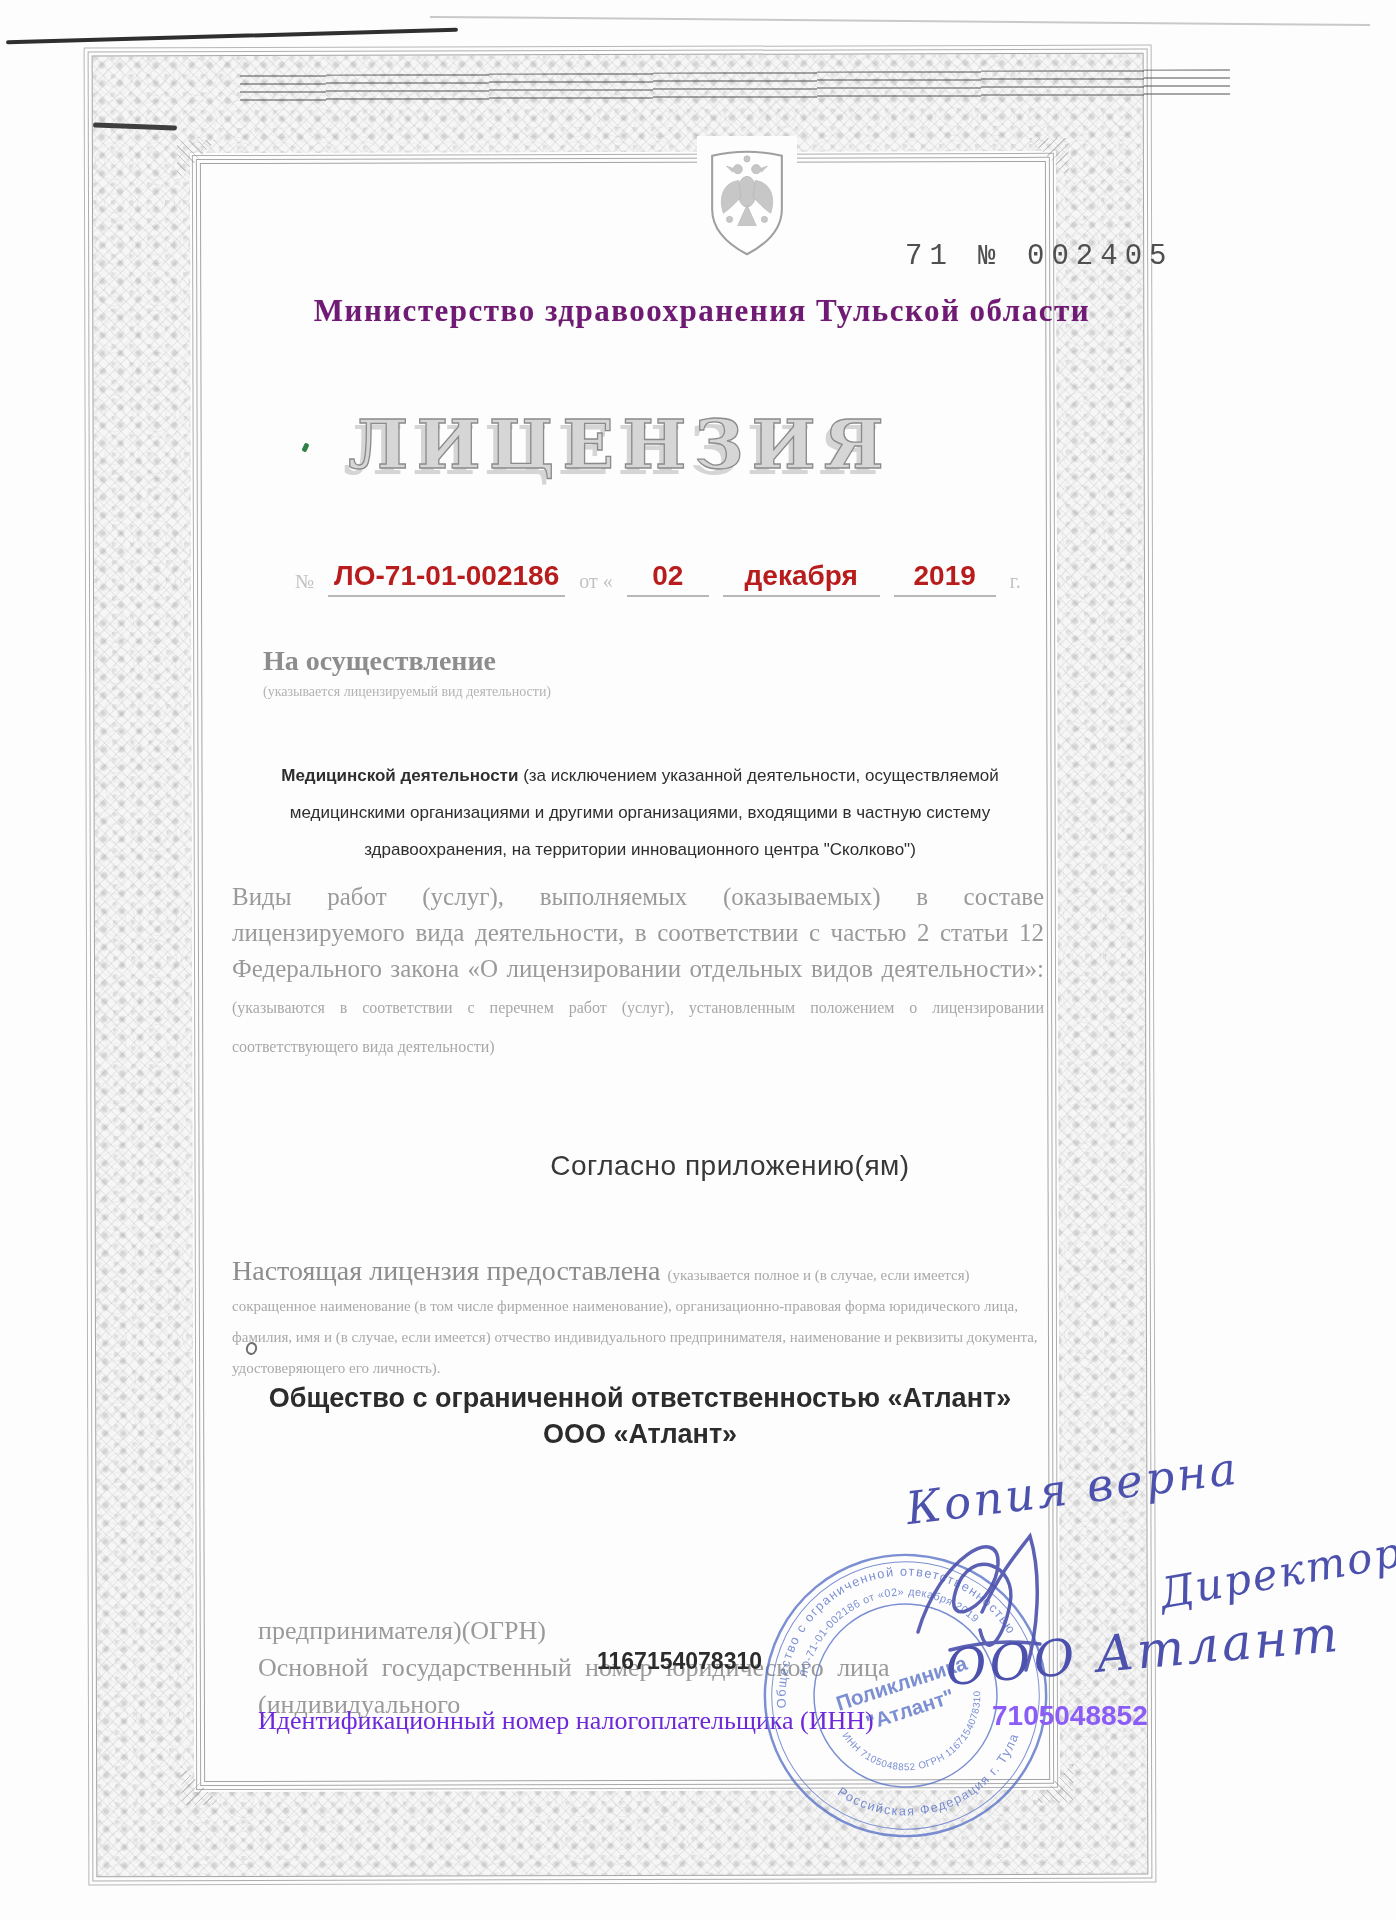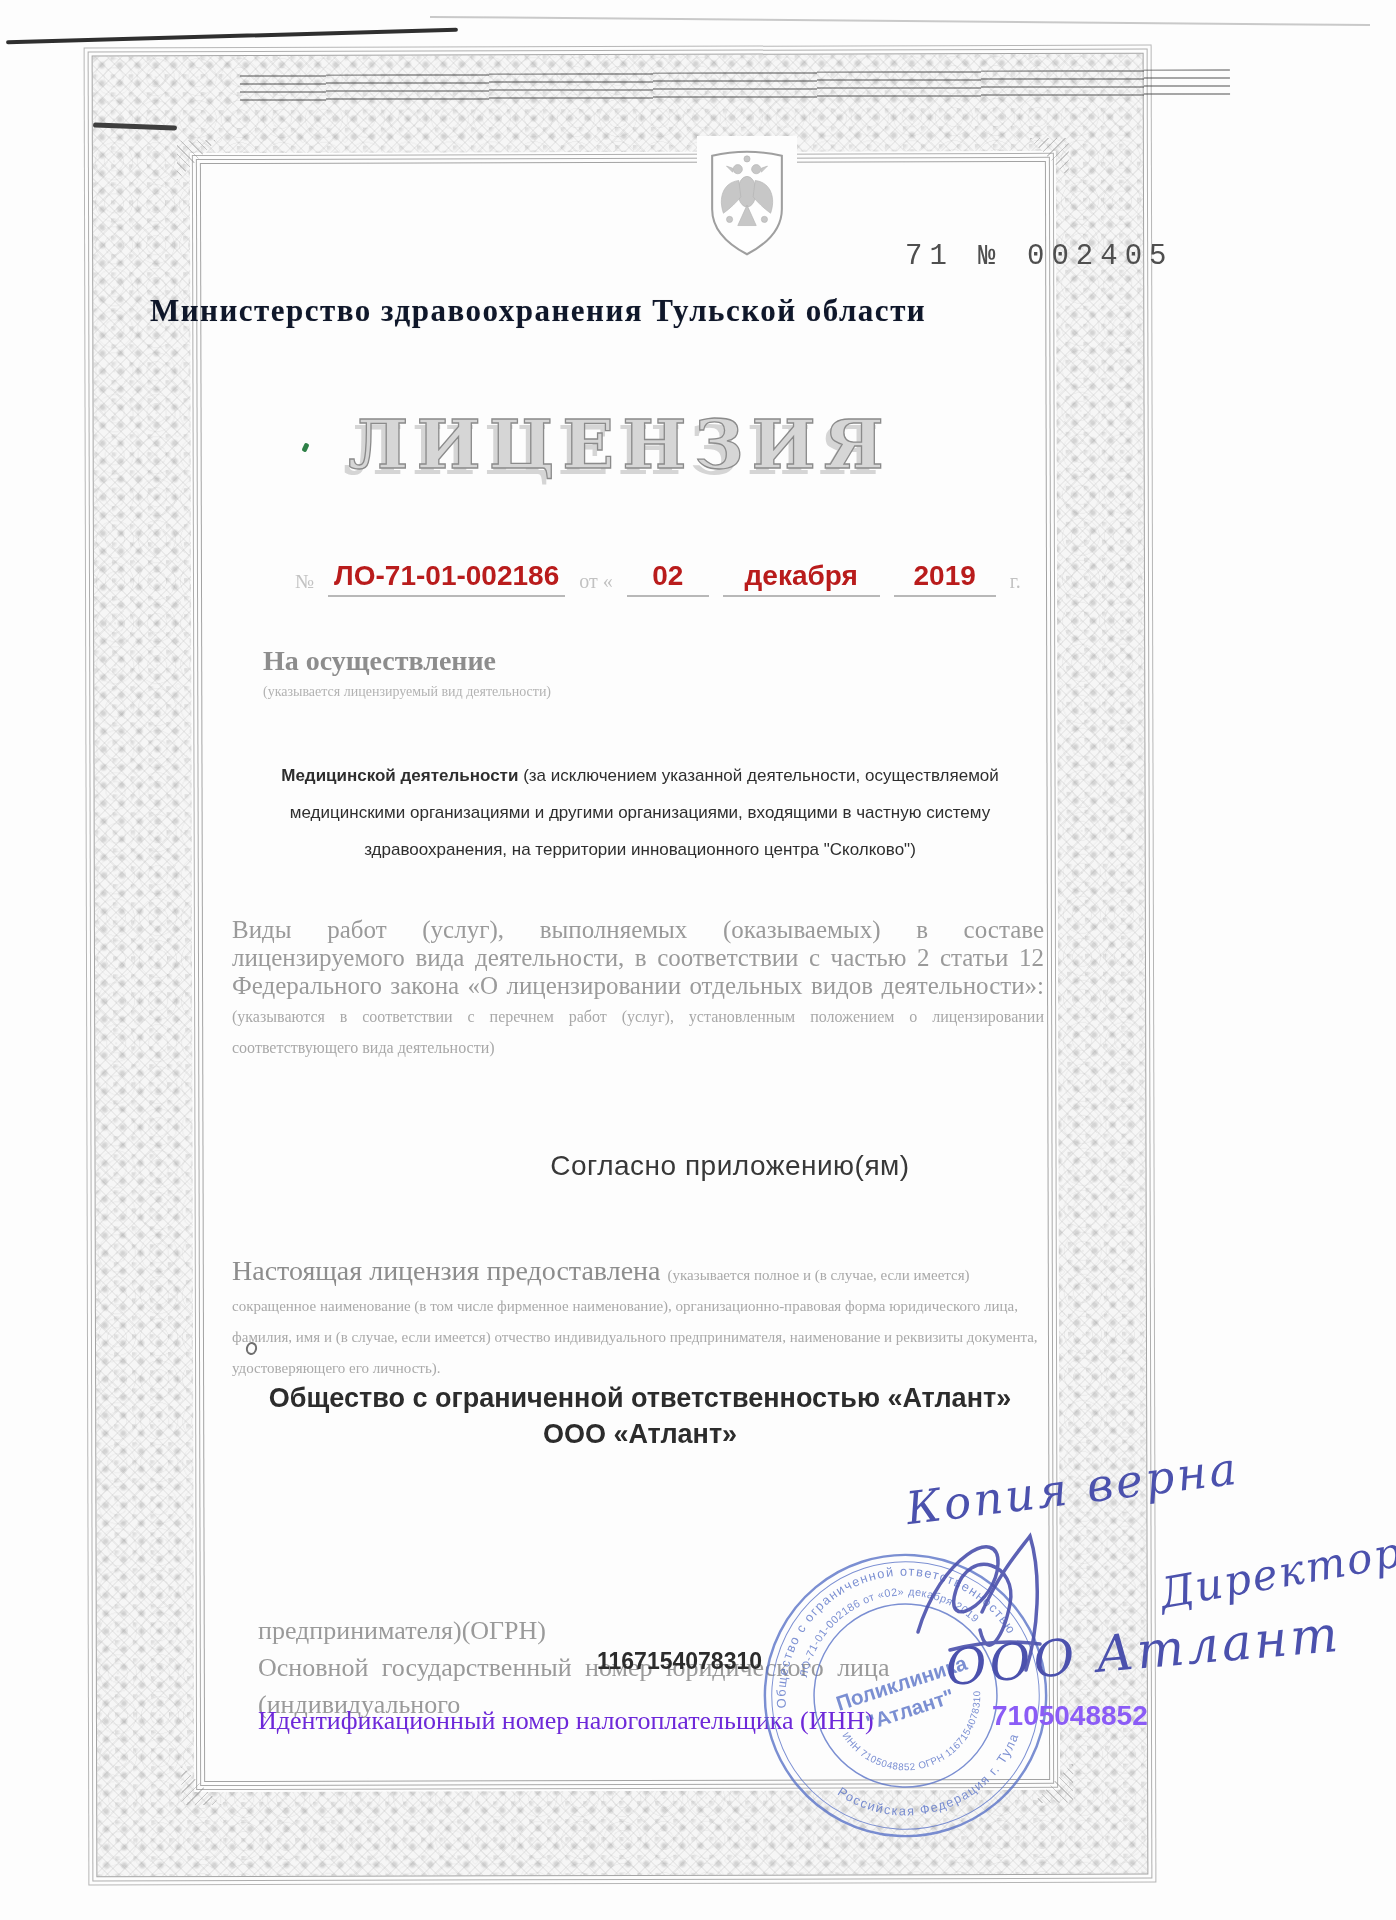--- a/index.html
+++ b/index.html
@@ -49,43 +49,43 @@
     background:repeating-linear-gradient(180deg, rgba(80,80,80,.50) 0 2px, transparent 2px 8px);}
 
   
   .emblem-notch{left:697px;top:136px;width:100px;height:132px;background:#fdfdfd;
     border-radius:0 0 48% 48%;z-index:3;}
   .emblem{left:706px;top:144px;width:82px;height:118px;z-index:4;}
 
   
   .serial{left:905px;top:240px;z-index:5;font-family:Liberation Mono, monospace;
     font-size:29px;letter-spacing:7px;color:#4f4f4f;}
-  .ministry{left:150px;top:293px;width:940px;text-align:left;z-index:5;
-    font-weight:bold;font-size:31px;letter-spacing:1.5px;color:#0f172a;
+  .ministry{left:150px;top:293px;width:940px;text-align:right;z-index:5;
+    font-weight:bold;font-size:31px;letter-spacing:1.5px;color:#701a75;
     text-shadow:0 0 1px rgba(140,140,140,.4);}
   .license-title{left:150px;top:404px;width:940px;text-align:center;z-index:5;
     font-family:"DejaVu Serif",serif;font-weight:bold;font-size:68px;letter-spacing:8px;
     color:#d6d6d6;-webkit-text-stroke:1.3px #8b8b8b;
     text-shadow:-5px 6px 0 rgba(110,110,110,.28);}
 
   .license-row{left:295px;top:560px;z-index:5;display:flex;align-items:flex-end;gap:14px;}
   .fl{color:#c2c2c2;font-size:20px;padding-bottom:4px;}
   .u-cell{border-bottom:2px solid #b8b8b8;text-align:center;padding:0 6px 3px 6px;
     font-family:Liberation Sans, sans-serif;font-weight:bold;font-size:28px;color:#b91c1c;}
   .w-num{min-width:220px;} .w-day{min-width:70px;} .w-month{min-width:145px;} .w-year{min-width:90px;}
 
   .na-osu{left:263px;top:645px;z-index:5;font-weight:bold;font-size:28px;color:#8d8d8d;}
   .na-osu-hint{left:263px;top:684px;z-index:5;font-size:14px;color:#b3b3b3;}
 
   .activity{left:240px;top:757px;width:800px;z-index:5;text-align:center;
     font-family:"Liberation Sans",sans-serif;font-size:17px;line-height:37px;color:#2e2e2e;}
   .activity b{font-weight:bold;}
 
-  .works{left:232px;top:916px;width:812px;z-index:5;text-align:justify;
-    font-size:25px;line-height:28px;color:#9a9a9a;}
+  .works{left:232px;top:879px;width:812px;z-index:5;text-align:justify;
+    font-size:25px;line-height:36px;color:#9a9a9a;}
   .works .hint{font-size:16px;color:#a8a8a8;}
 
   .appendix{left:380px;top:1150px;width:700px;z-index:5;text-align:center;
     font-family:"Liberation Sans",sans-serif;font-size:28px;color:#383838;letter-spacing:.5px;}
 
   .granted{left:232px;top:1256px;width:815px;z-index:5;color:#8d8d8d;
     font-size:28px;line-height:30px;}
   .granted .hint{font-size:15px;line-height:24px;color:#a9a9a9;}
 
   .licensee{left:240px;top:1380px;width:800px;z-index:5;text-align:center;

